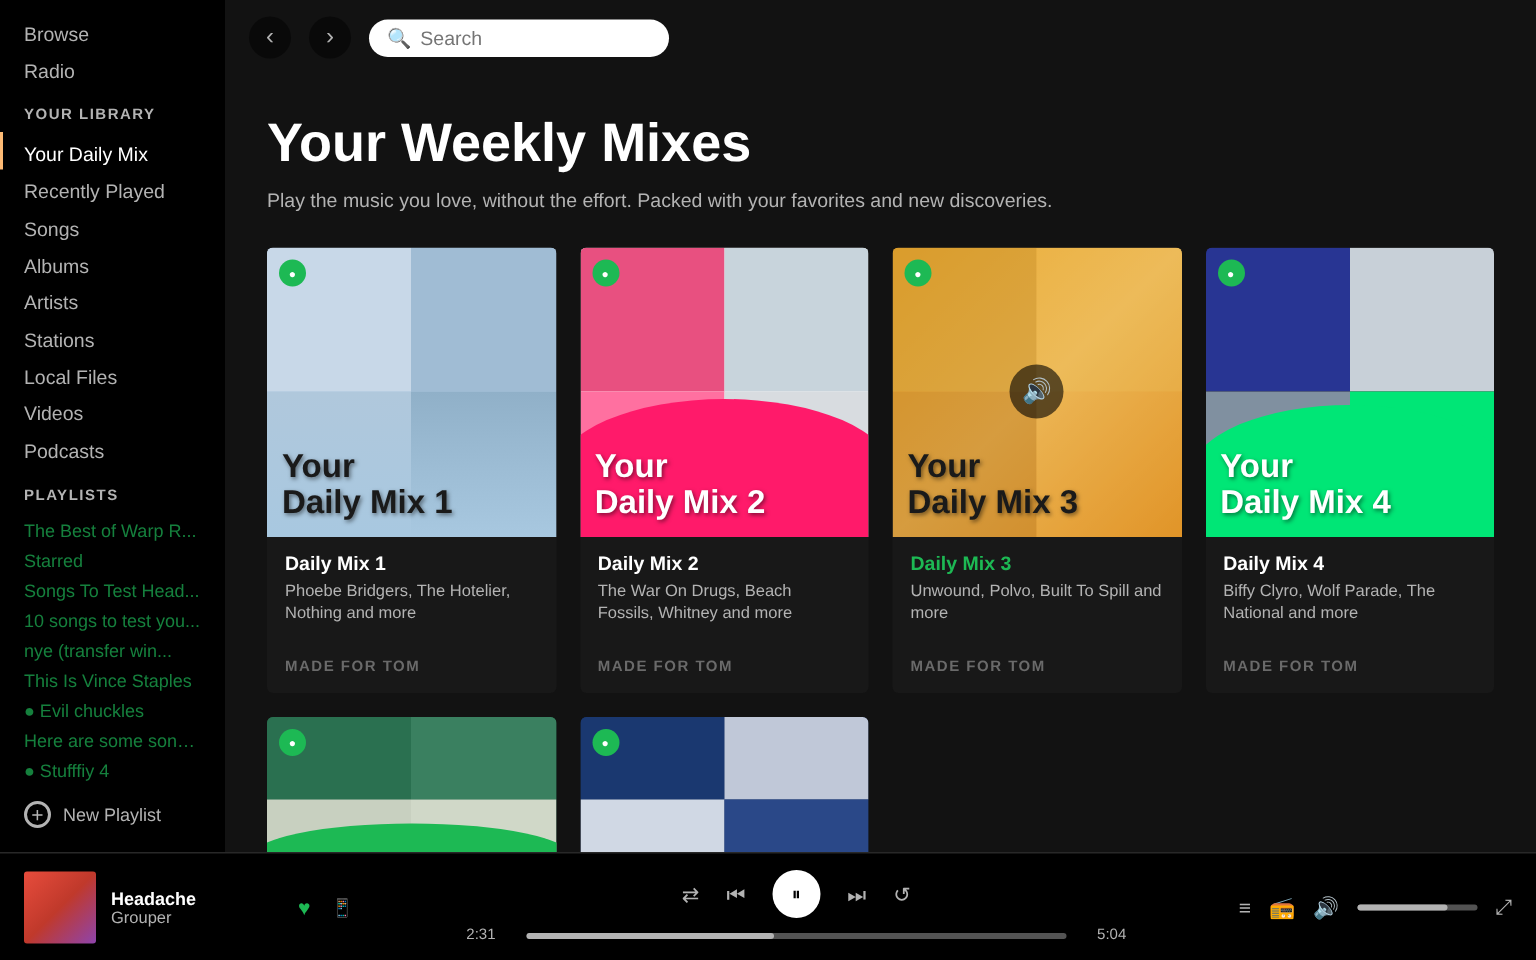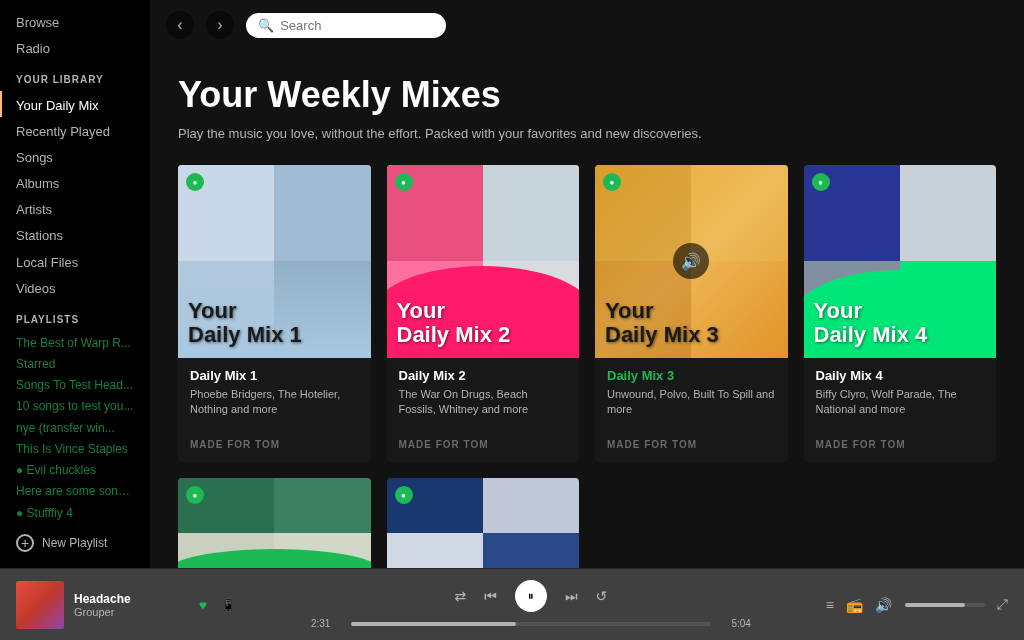--- a/index.html
+++ b/index.html
@@ -254,21 +254,21 @@
     }
     
     .mixes-bottom-row {
       display: grid;
       grid-template-columns: repeat(4, 1fr);
       gap: 16px;
     }
     
     .player-bar {
       height: 72px;
-      background: #404040;
+      background: #000000;
       border-top: 1px solid #282828;
       display: flex;
       align-items: center;
       padding: 0 16px;
       flex-shrink: 0;
       gap: 0;
     }
     .player-track {
       display: flex;
       align-items: center;
@@ -391,20 +391,21 @@
     <div class="sidebar-section-title">YOUR LIBRARY</div>
 
     <div class="sidebar-nav-item active">Your Daily Mix</div>
     <div class="sidebar-nav-item">Recently Played</div>
     <div class="sidebar-nav-item">Songs</div>
     <div class="sidebar-nav-item">Albums</div>
     <div class="sidebar-nav-item">Artists</div>
     <div class="sidebar-nav-item">Stations</div>
     <div class="sidebar-nav-item">Local Files</div>
     <div class="sidebar-nav-item">Videos</div>
+    <div class="sidebar-nav-item">Podcasts</div>
 
     <div class="sidebar-section-title">PLAYLISTS</div>
 
     <div class="sidebar-playlist-item">The Best of Warp R...</div>
     <div class="sidebar-playlist-item">Starred</div>
     <div class="sidebar-playlist-item">Songs To Test Head...</div>
     <div class="sidebar-playlist-item">10 songs to test you...</div>
     <div class="sidebar-playlist-item">nye (transfer win...</div>
     <div class="sidebar-playlist-item">This Is Vince Staples</div>
     <div class="sidebar-playlist-item">● Evil chuckles</div>

